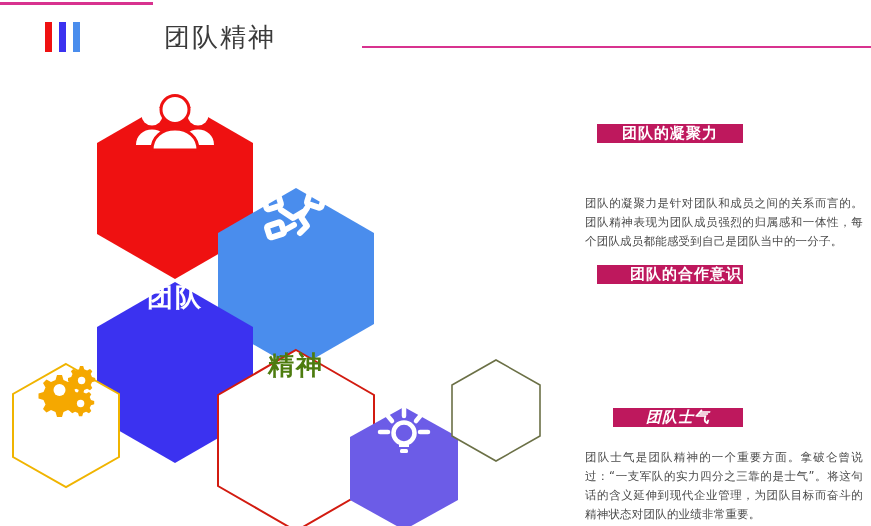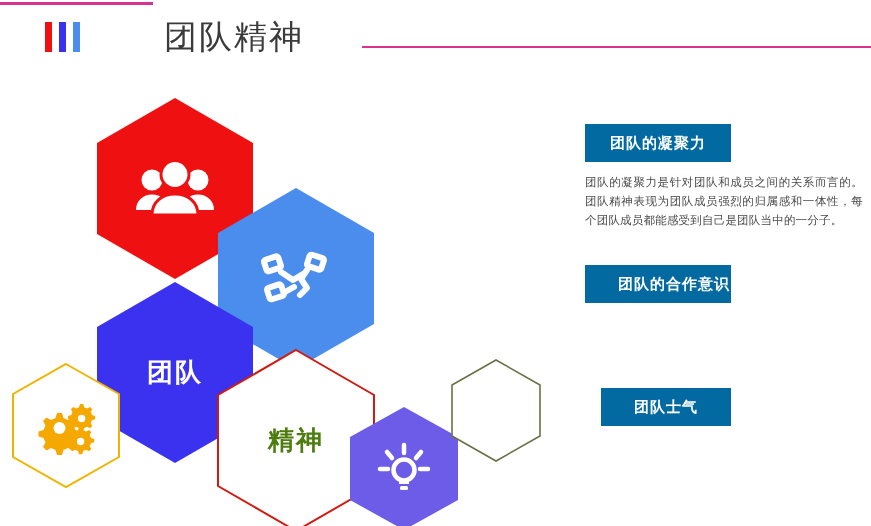--- a/index.html
+++ b/index.html
@@ -24,55 +24,56 @@
   .bars{
     position:absolute; left:45px; top:22px;
     display:flex; gap:7px; align-items:flex-start;
   }
   .bars span{ display:block; width:7px; height:30px; }
   .bar-red{ background:#ef1111; }
   .bar-indigo{ background:#3b32f0; }
   .bar-blue{ background:#4a8ded; }
   .page-title{
     position:absolute; left:164px; top:18px;
-    font-size:33px; line-height:38px;
+    font-size:26px; line-height:38px;
     color:#3b3b3b; letter-spacing:2px;
     font-family:"DejaVu Sans","Liberation Sans",sans-serif;
     white-space:nowrap;
   }
 
   
   .hex-stage{
     position:absolute; left:0; top:90px; width:580px; height:436px;
   }
   .hex{
     position:absolute;
-    display:flex; align-items:center; justify-content:center;
+    display:flex; align-items:flex-start; justify-content:center;
   }
   .hex svg{ display:block; overflow:visible; }
   .hex .label{
     position:absolute;
     font-size:26px; font-weight:bold; letter-spacing:2px;
     font-family:"DejaVu Sans","Liberation Sans",sans-serif;
     pointer-events:none;
     white-space:nowrap;
   }
   .hex .glyph{ position:absolute; pointer-events:none; }
 
   
   .panel{ position:absolute; left:585px; top:0; width:286px; height:526px; }
   .sec-badge{
     position:absolute;
-    background:#0369a1;
+    background:#be185d;
     color:#ffffff;
     font-size:15px; font-weight:bold; letter-spacing:1px;
     font-family:"DejaVu Sans","Liberation Sans",sans-serif;
     display:flex; align-items:center; justify-content:center;
-    height:38px;
+    height:19px;
     white-space:nowrap;
+    margin-left:12px;
   }
   .sec-body{
     position:absolute;
     width:278px;
     font-size:11.5px;
     line-height:19px;
     color:#4a4a4a;
     font-family:"DejaVu Sans","Liberation Sans",sans-serif;
     text-align:justify;
     letter-spacing:0.2px;
@@ -184,19 +185,20 @@
     <svg width="92" height="105" viewBox="0 0 92 105" aria-hidden="true">
       <polygon points="46,2 90,27 90,78 46,103 2,78 2,27" fill="#ffffff" stroke="#6b7046" stroke-width="1.6"></polygon>
     </svg>
   </div>
 
 </div>
 
 <div class="panel">
 
   <div class="sec-badge" style="left:0px; top:124px; width:146px;">团队的凝聚力</div>
-  <div class="sec-body" style="left:0px; top:173px;">团队的凝聚力是针对团队和成员之间的关系而言的。团队精神表现为团队成员强烈的归属感和一体性，每个团队成员都能感受到自己是团队当中的一分子。</div>
+  <div class="sec-body" style="left:0px; top:194px;">团队的凝聚力是针对团队和成员之间的关系而言的。团队精神表现为团队成员强烈的归属感和一体性，每个团队成员都能感受到自己是团队当中的一分子。</div>
 
   <div class="sec-badge" style="left:0px; top:265px; width:146px;padding-left:32px;">团队的合作意识</div>
 
-  <div class="sec-badge" style="left:16px; top:388px; width:130px;">团队士气</div>
+  <div class="sec-badge" style="left:16px; top:408px; width:130px;font-style:italic;">团队士气</div>
+  <div class="sec-body" style="left:0px; top:448px;">团队士气是团队精神的一个重要方面。拿破仑曾说过：“一支军队的实力四分之三靠的是士气”。将这句话的含义延伸到现代企业管理，为团队目标而奋斗的精神状态对团队的业绩非常重要。</div>
 
 </div>
 
 </body></html>

